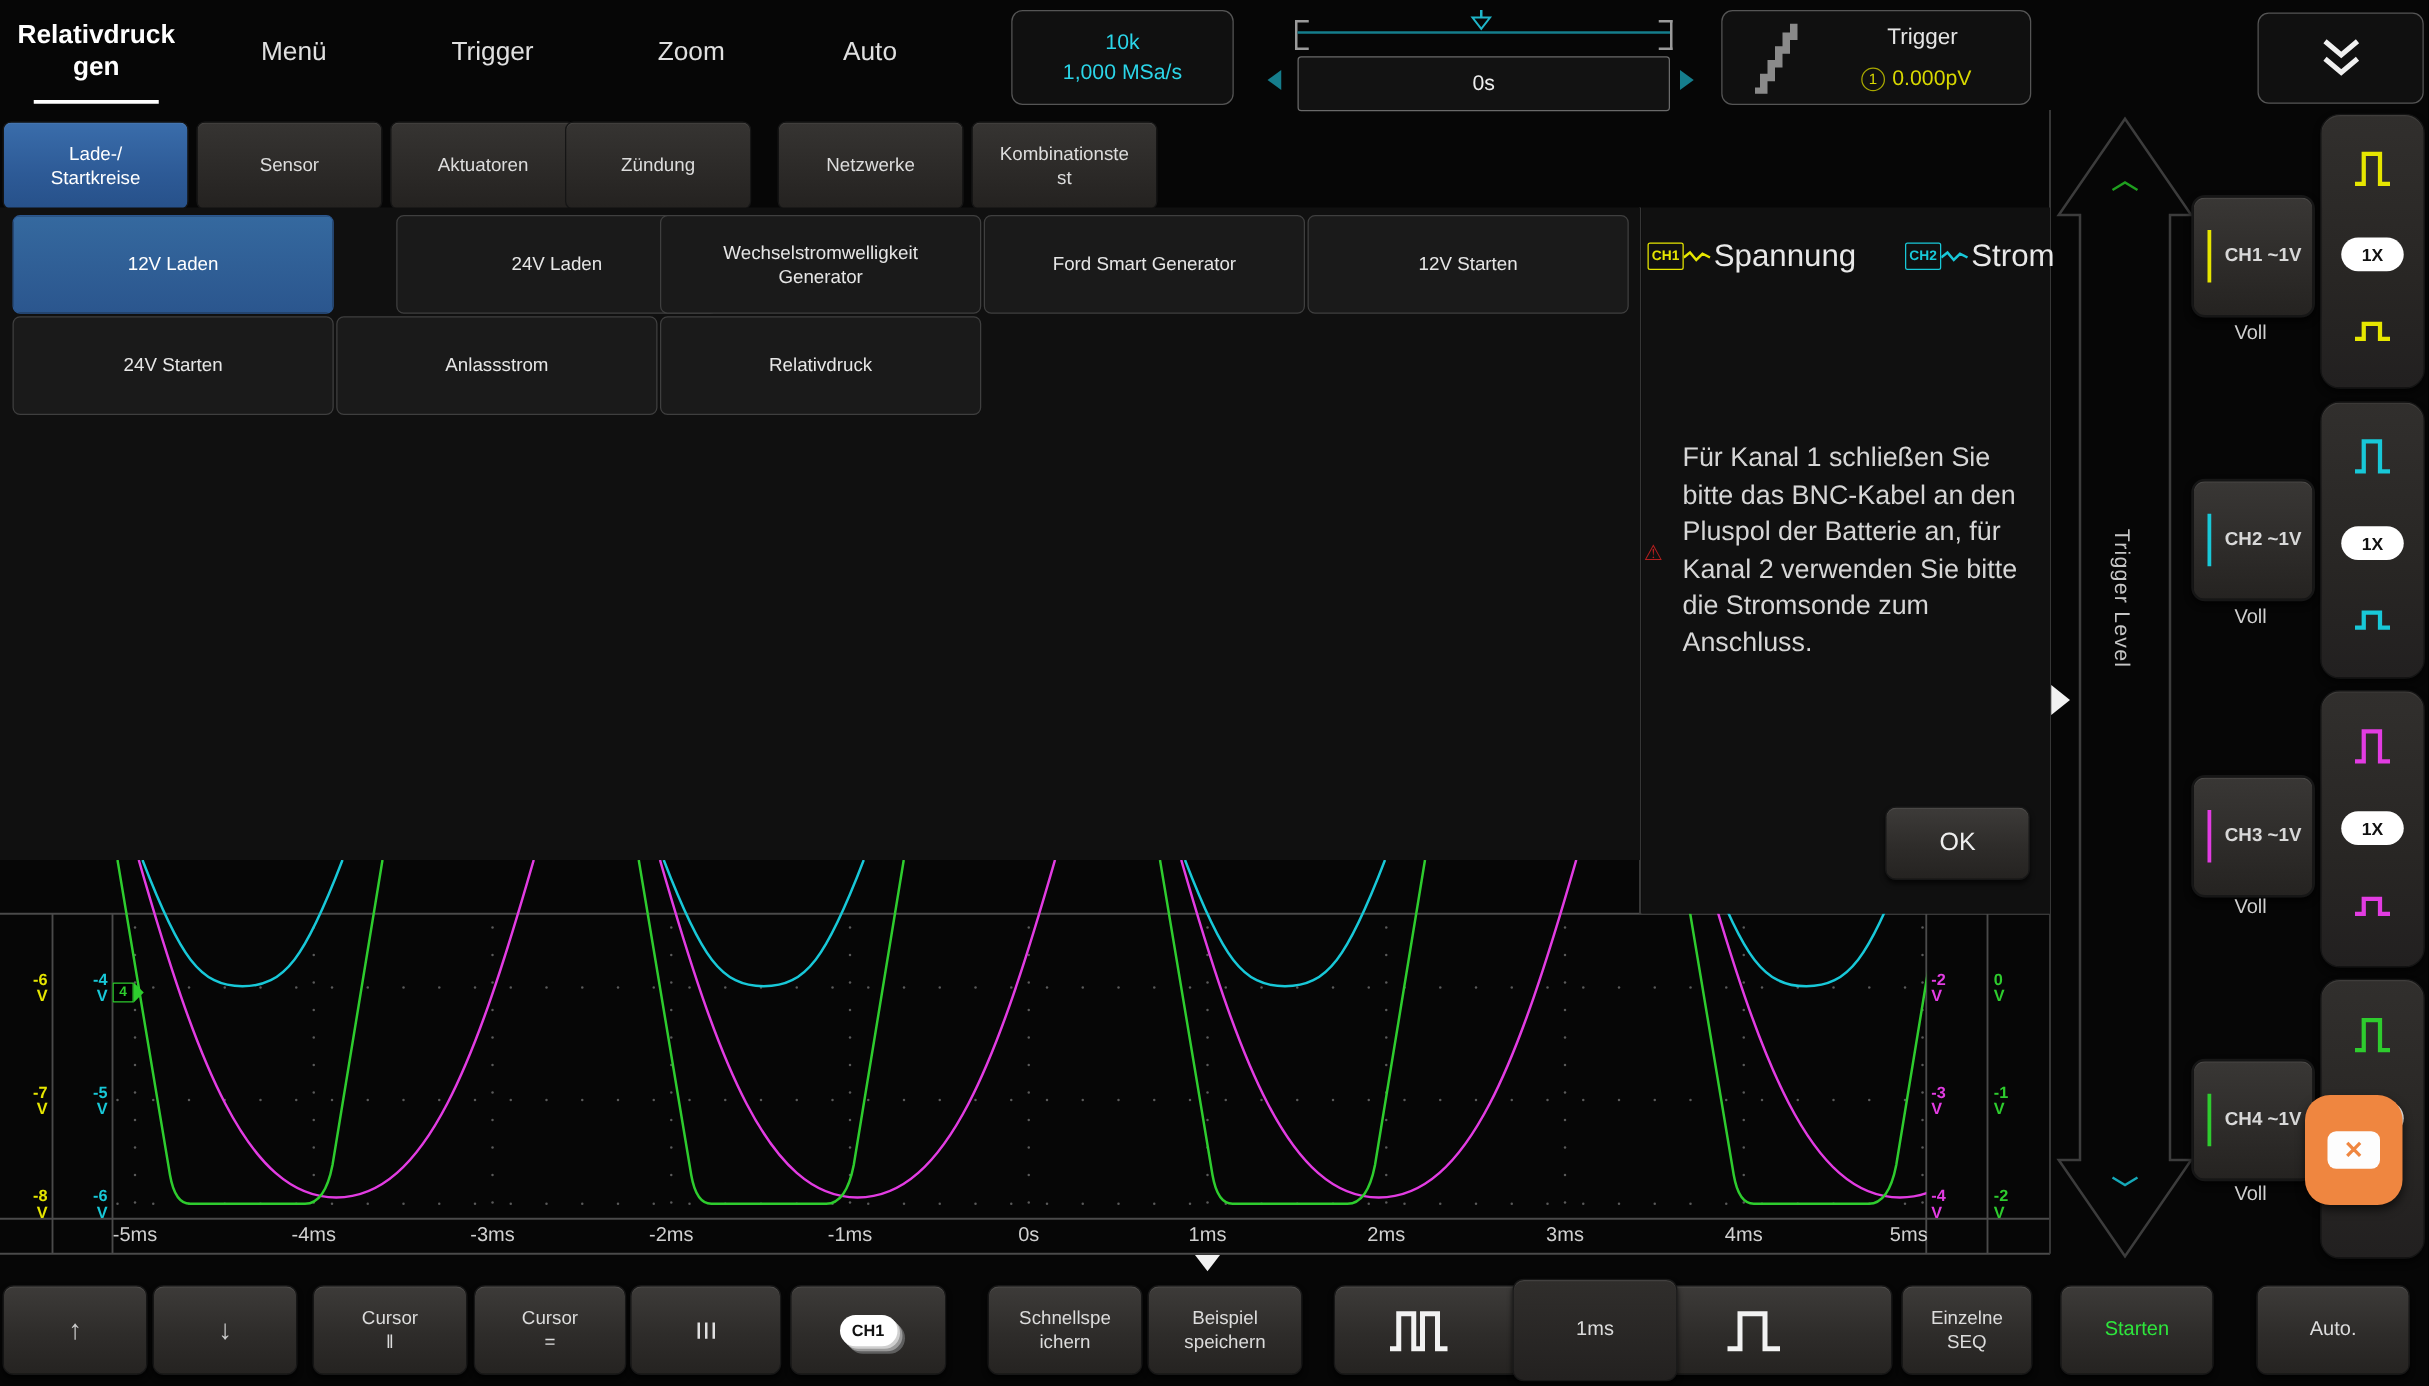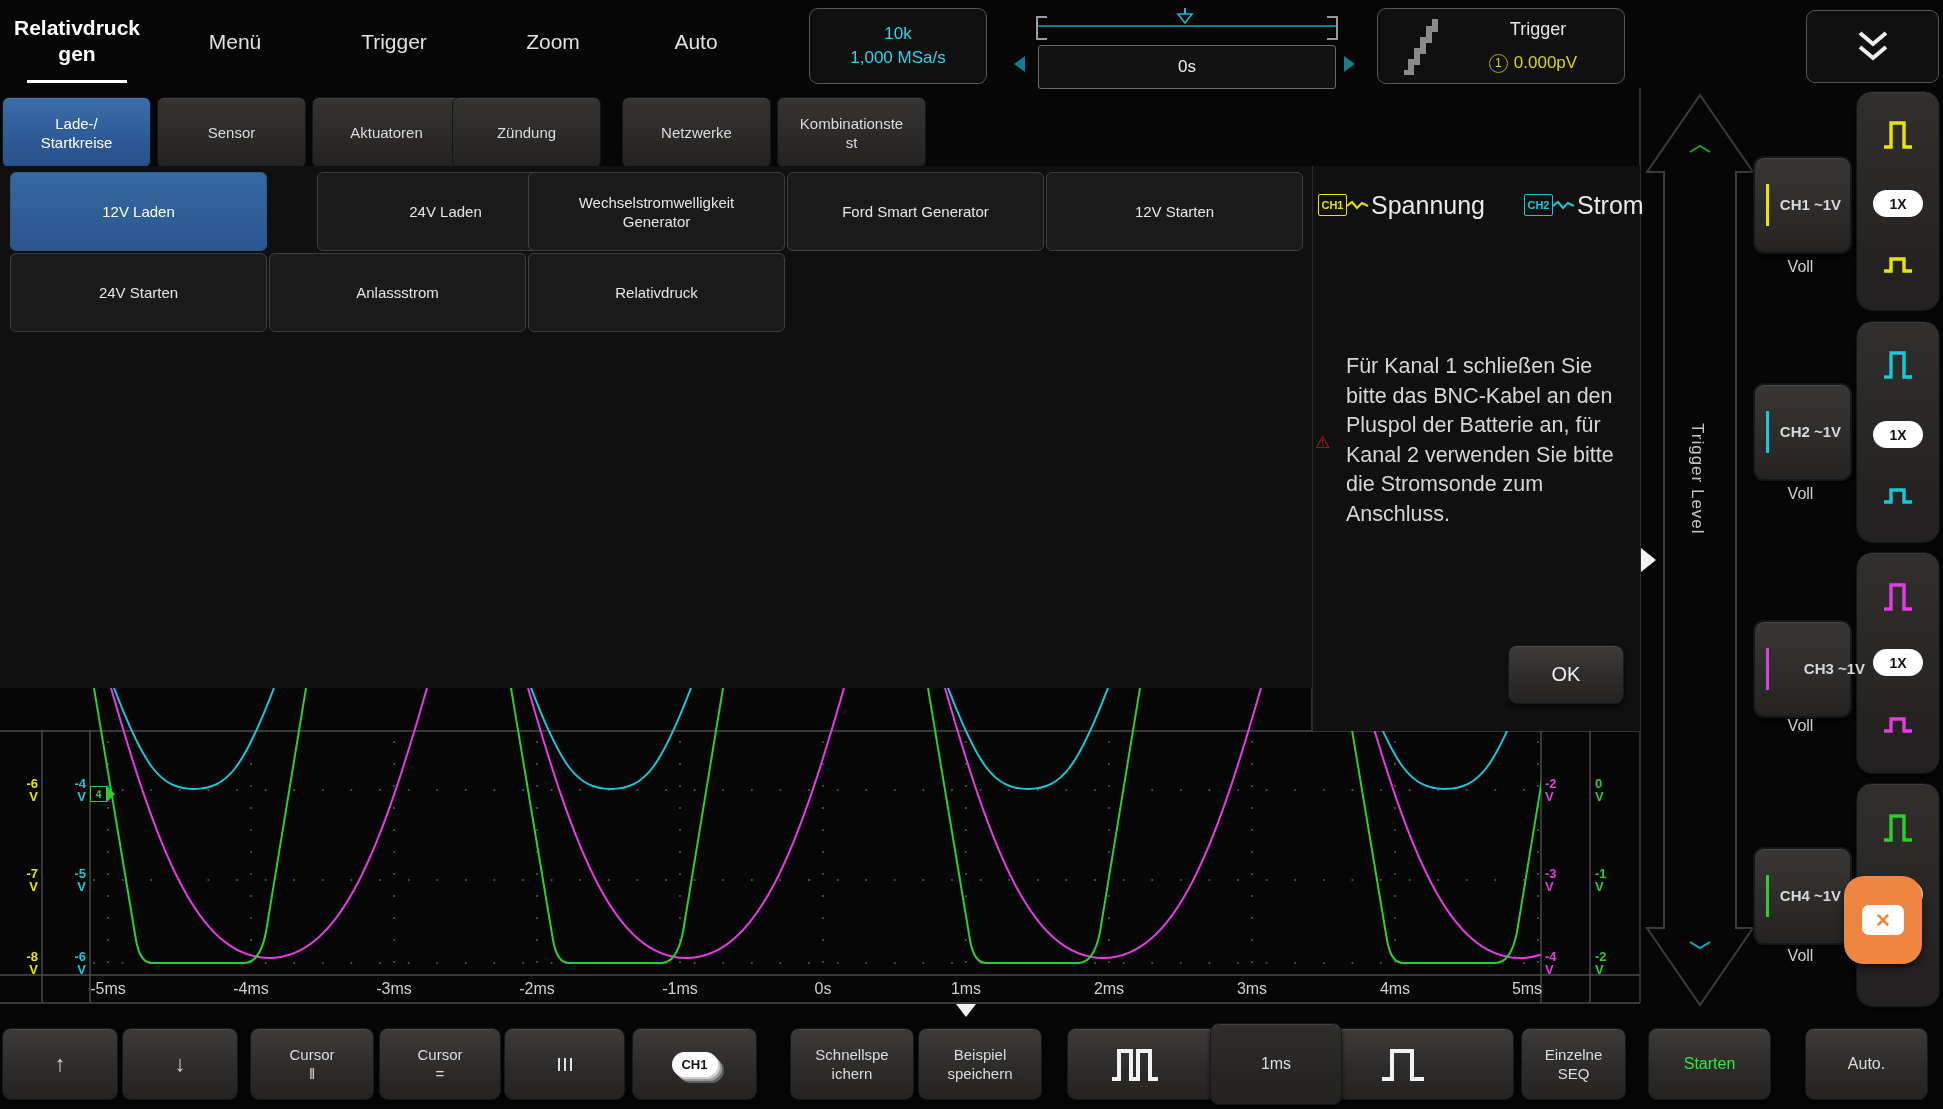--- a/index.html
+++ b/index.html
@@ -506,21 +506,21 @@
     <svg class="abs" style="left:25px;top:29px;" width="32" height="30" viewBox="0 0 32 30">
         <polyline points="2,27 9,27 9,3 22,3 22,27 30,27" fill="none" stroke="#e23ce2" stroke-width="3.4"></polyline>
       </svg>
     <div class="abs pill1x ctr" style="left:16px;top:96px;">1X</div>
     <svg class="abs" style="left:25px;top:161px;" width="32" height="20" viewBox="0 0 32 20">
         <polyline points="2,17 9,17 9,5 22,5 22,17 30,17" fill="none" stroke="#e23ce2" stroke-width="3.4"></polyline>
       </svg>
   </div>
   <div class="abs chbtn" style="left:1753px;top:620px;width:95px;height:94px;">
     <div class="chbar" style="background:var(--ch3_magenta);"></div>
-    <div class="ctr chtxt prelines" style="height:100%;margin-left:24px;"><span>CH3 ~</span>
+    <div class="ctr chtxt prelines" style="height:100%;"><span>CH3 ~</span>
 <span>1V</span></div>
   </div>
   <div class="abs voll" style="left:1753px;top:717px;">Voll</div>
 
   <div class="abs stack" style="left:1856px;top:783px;width:82px;height:222px;">
     <svg class="abs" style="left:25px;top:29px;" width="32" height="30" viewBox="0 0 32 30">
         <polyline points="2,27 9,27 9,3 22,3 22,27 30,27" fill="none" stroke="#2ecc2e" stroke-width="3.4"></polyline>
       </svg>
     <div class="abs pill1x ctr" style="left:16px;top:97px;">1X</div>
   </div>

